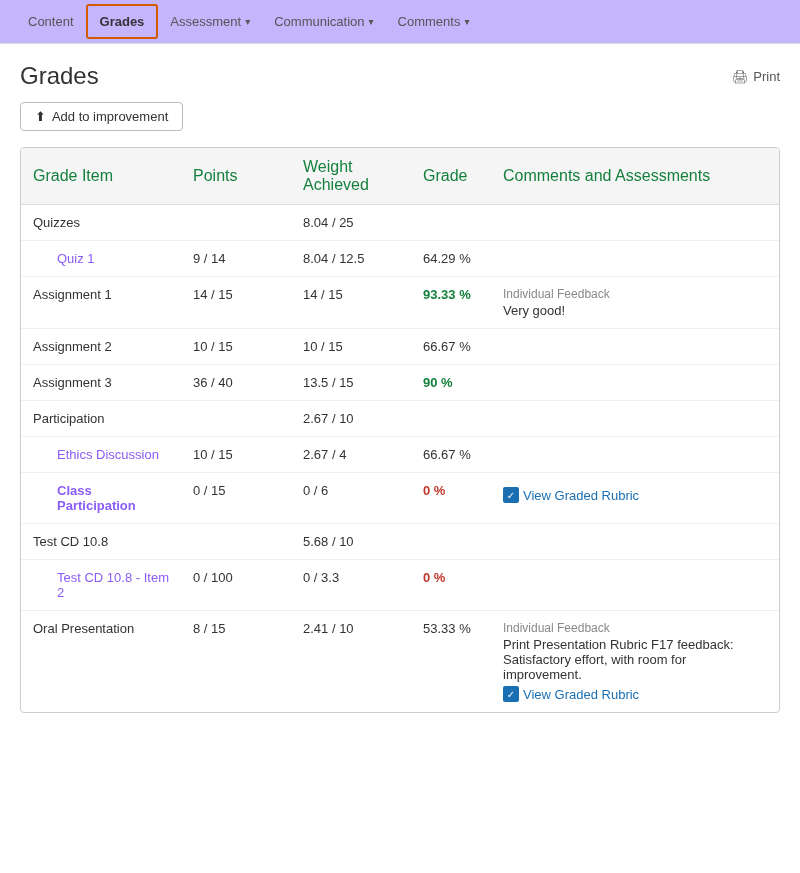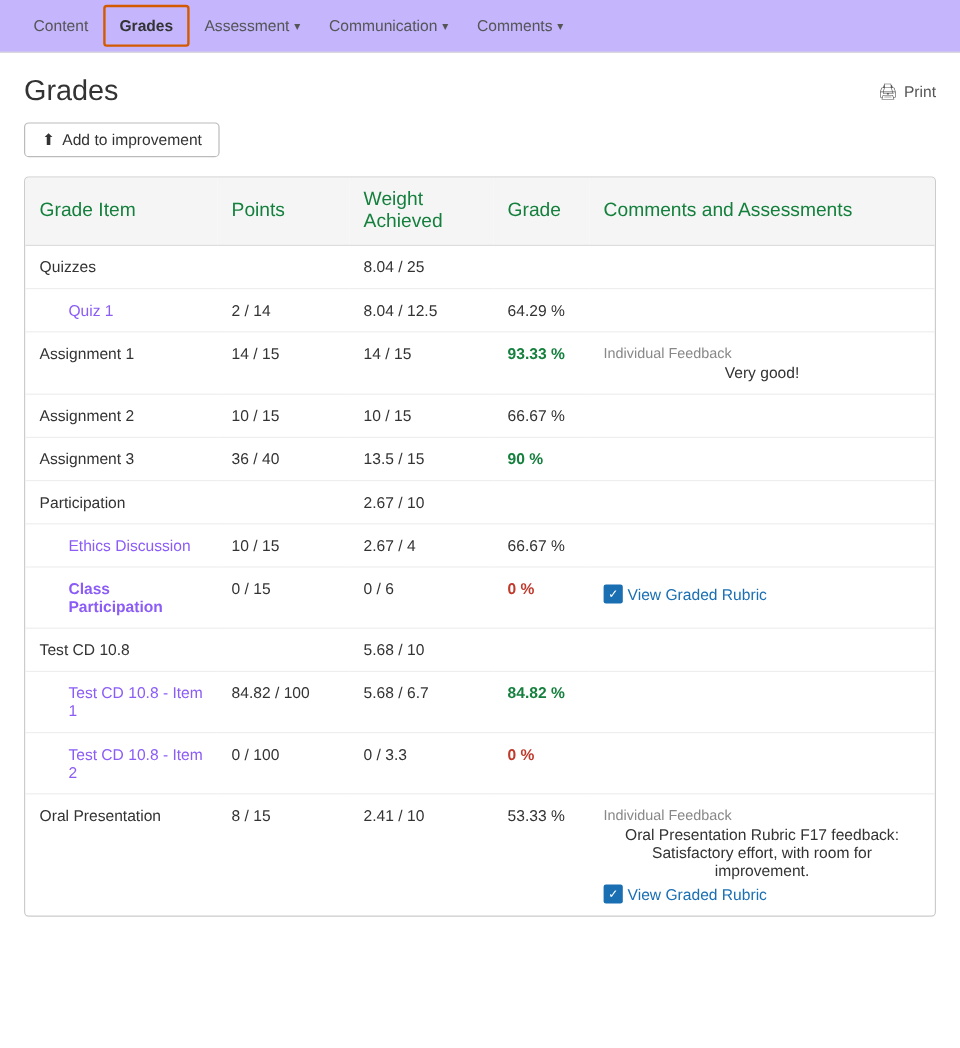--- a/index.html
+++ b/index.html
@@ -97,21 +97,21 @@
     tr:last-child td { border-bottom: none; }
 
     
     .row-category td:first-child { font-weight: normal; color: #333; }
     .row-sub td:first-child { padding-left: 36px; color: #8b5cf6; }
 
     .grade-blue { color: #15803d; font-weight: bold; }
     .grade-red { color: #c0392b; font-weight: bold; }
 
     .comment-label { color: #888; font-size: 12px; margin-bottom: 2px; }
-    .comment-text { color: #333; font-size: 13px; text-align: center; }
+    .comment-text { color: #333; font-size: 13px; }
 
     .rubric-link {
       display: inline-flex;
       align-items: center;
       gap: 4px;
       color: #1a6fb3;
       font-size: 13px;
       text-decoration: none;
       cursor: pointer;
       margin-top: 4px;
@@ -183,21 +183,21 @@
     <tbody id="grades-tbody">
     <tr class="row-category">
           <td>Quizzes</td>
           <td></td>
           <td>8.04 / 25</td>
           <td></td>
           <td></td>
         </tr>
         <tr class="row-sub">
           <td style="padding-left: 36px;">Quiz 1</td>
-          <td>2 / 14</td>
+          <td>9 / 14</td>
           <td>8.04 / 12.5</td>
           <td>64.29 %</td>
           <td></td>
         </tr>
         <tr class="row-category">
           <td>Assignment 1</td>
           <td>14 / 15</td>
           <td>14 / 15</td>
           <td><span class="grade-blue">93.33 %</span></td>
           <td>
@@ -244,38 +244,31 @@
     </a></td>
         </tr>
         <tr class="row-category">
           <td>Test CD 10.8</td>
           <td></td>
           <td>5.68 / 10</td>
           <td></td>
           <td></td>
         </tr>
         <tr class="row-sub">
-          <td style="padding-left: 36px;">Test CD 10.8 - Item 1</td>
-          <td>84.82 / 100</td>
-          <td>5.68 / 6.7</td>
-          <td><span class="grade-blue">84.82 %</span></td>
-          <td></td>
-        </tr>
-        <tr class="row-sub">
           <td style="padding-left: 36px;">Test CD 10.8 - Item 2</td>
           <td>0 / 100</td>
           <td>0 / 3.3</td>
           <td><span class="grade-red">0 %</span></td>
           <td></td>
         </tr>
         <tr class="row-category">
           <td>Oral Presentation</td>
           <td>8 / 15</td>
           <td>2.41 / 10</td>
           <td>53.33 %</td>
-          <td><div class="comment-label">Individual Feedback</div><div class="comment-text">Oral Presentation Rubric F17 feedback: Satisfactory effort, with room for improvement.</div><a class="rubric-link">
+          <td><div class="comment-label">Individual Feedback</div><div class="comment-text">Print Presentation Rubric F17 feedback: Satisfactory effort, with room for improvement.</div><a class="rubric-link">
       <span class="rubric-icon">✓</span>
       <span>View Graded Rubric</span>
     </a></td>
         </tr>
       </tbody>
   </table>
 </div>
 
 </body></html>

